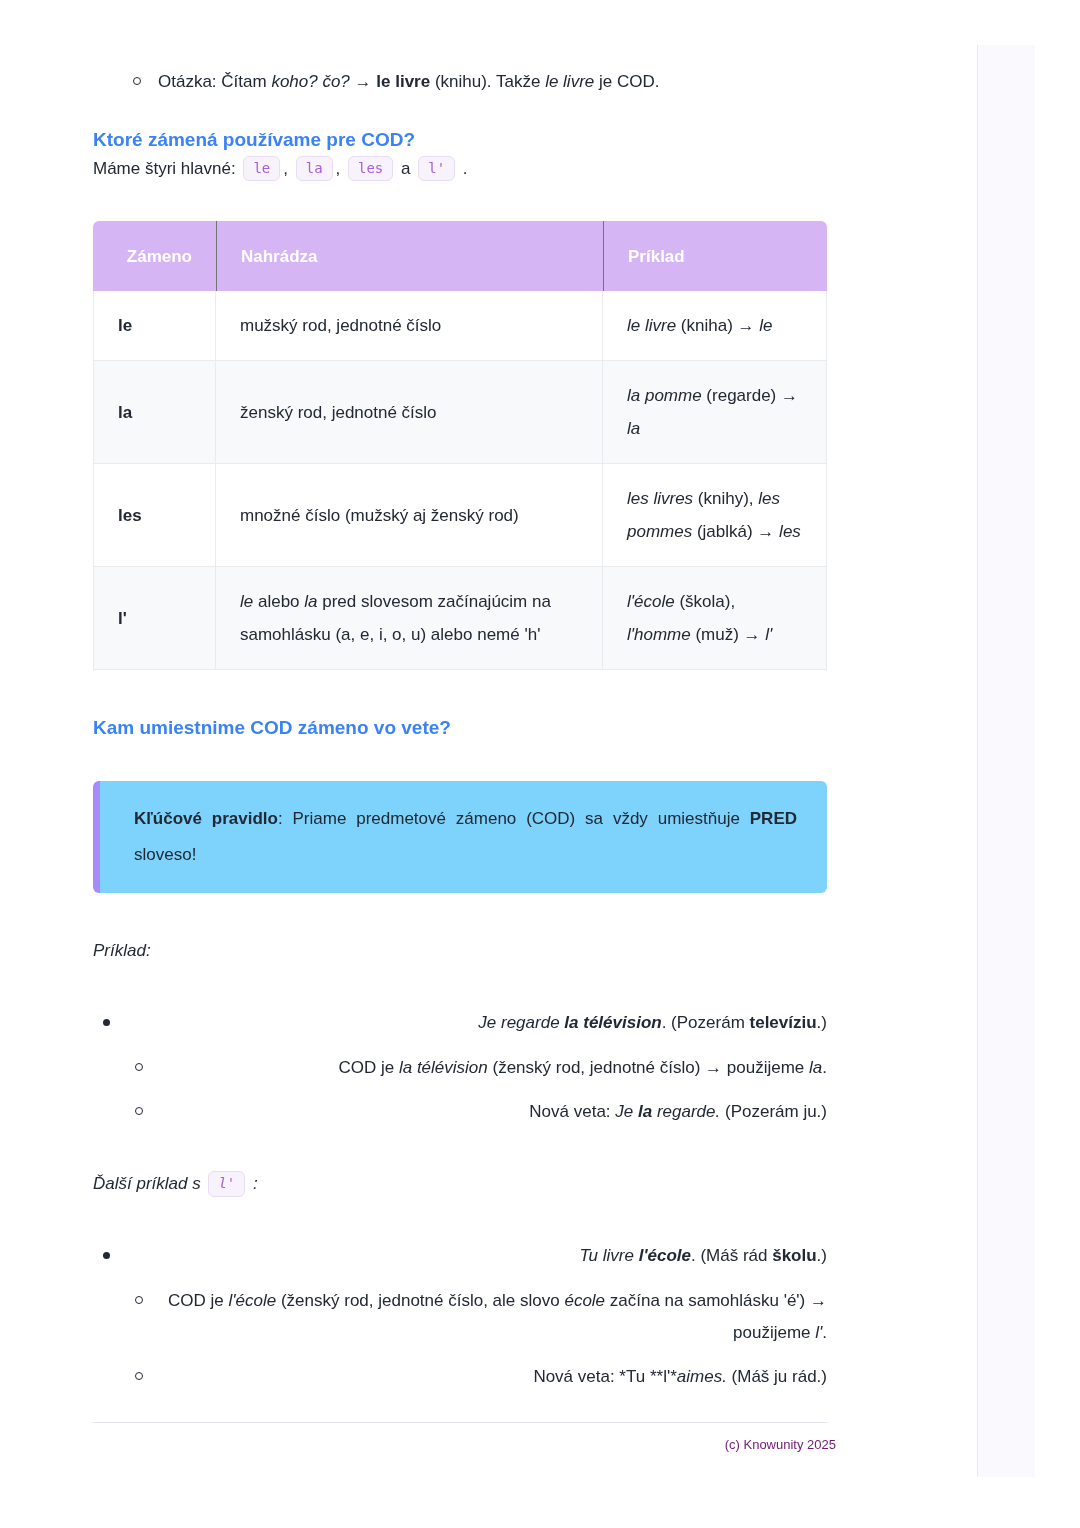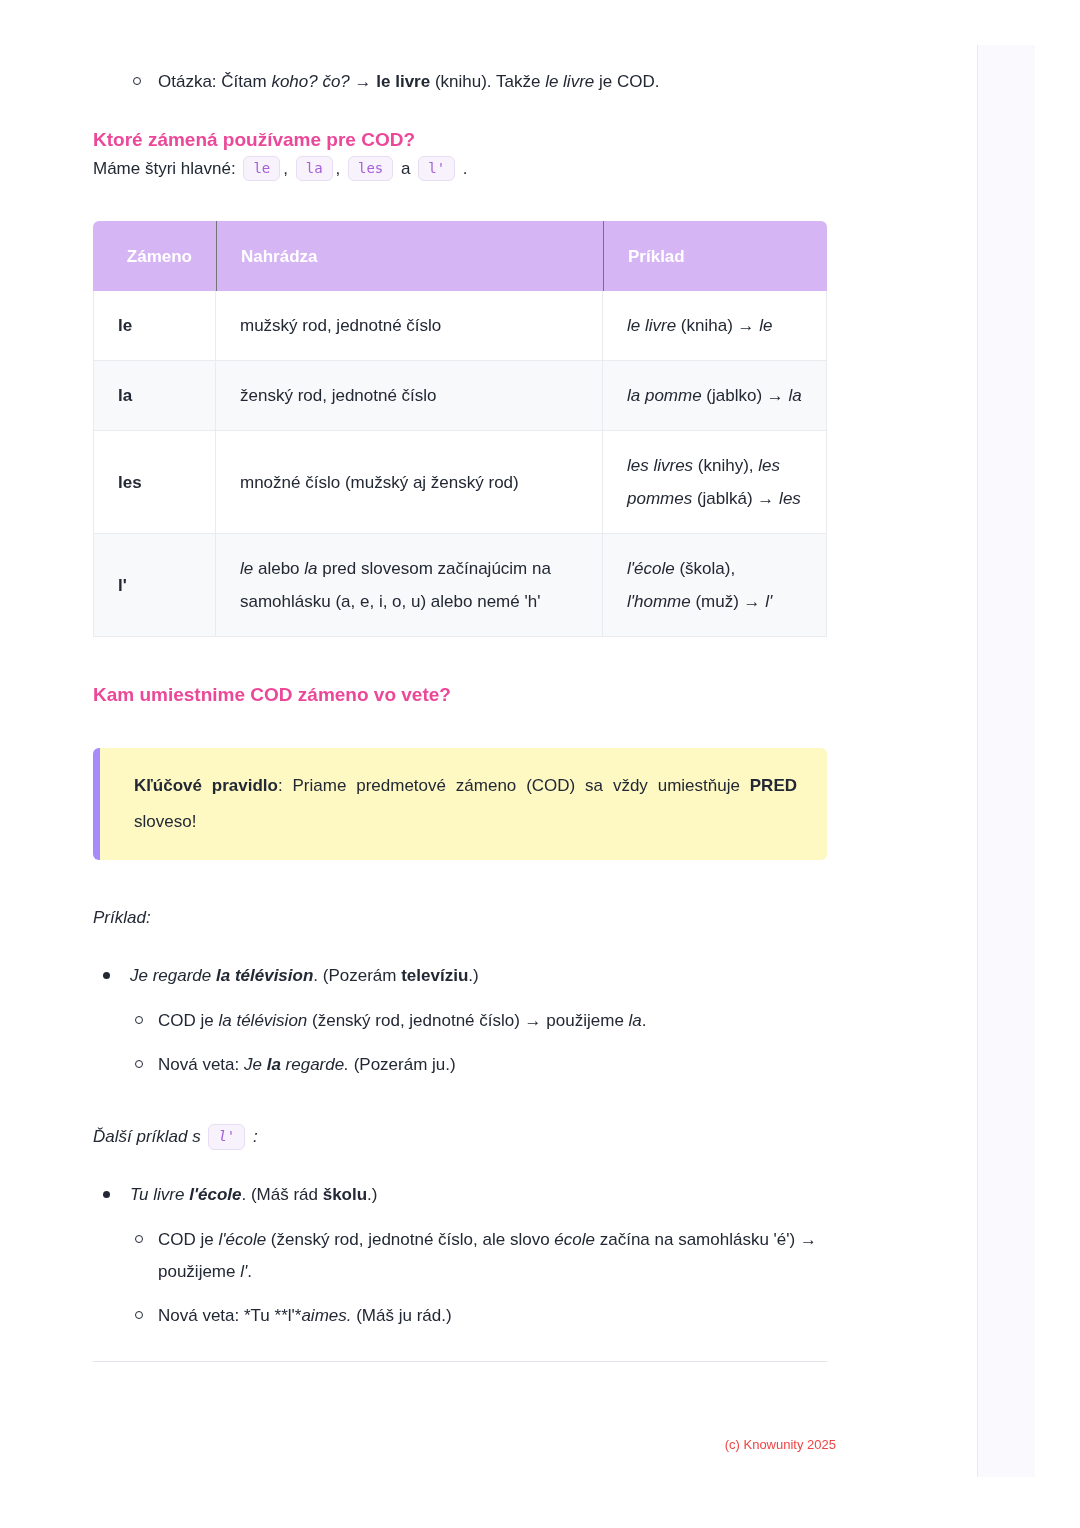--- a/index.html
+++ b/index.html
@@ -18,21 +18,21 @@
   }
   .content{
     position:relative;
     padding:54px 0 0 93px;
     width:734px;
     font-size:17px;
     line-height:1.9;
   }
   h3{
     font-size:19px;line-height:1.3;
-    color:#ec4899;font-weight:700;
+    color:#3b82f6;font-weight:700;
     margin:30px 0 0 0;
   }
   h3.second{margin-top:46px;}
   p{margin:0;}
   .lead{margin-top:26px;}
   .runs{margin:0;}
   .run-i{font-style:italic;}
   .run-b{font-weight:700;}
   .run-bi{font-weight:700;font-style:italic;}
   .run-c{
@@ -69,30 +69,30 @@
     border-bottom:1px solid #e9ebef;
     border-right:1px solid #e9ebef;
     background:#ffffff;
   }
   tbody td:first-child{border-left:1px solid #e9ebef;}
   tbody tr:nth-child(even) td{background:#f8f9fb;}
   .cell-zameno{font-weight:700;}
   
   .callout{
     margin-top:40px;
-    background:#fef9c3;
+    background:#7dd3fc;
     border-left:7px solid #a78bfa;
     border-radius:6px;
     padding:20px 30px 20px 34px;
   }
   .callout p{line-height:36px;text-align:justify;}
   .italic-label{font-style:italic;margin-top:42px;}
   .italic-label.second{margin-top:40px;}
   
-  .mainlist{margin-top:26px;}
+  .mainlist{margin-top:40px;text-align:right;}
   .mainitem{position:relative;padding-left:37px;}
   .dbullet{
     position:absolute;left:10px;top:12px;
     width:7px;height:7px;border-radius:50%;
     background:#222834;
   }
   .sublist{margin-top:12px;}
   .subitem{position:relative;padding-left:28px;}
   .subitem + .subitem{margin-top:12px;}
   .obullet{
@@ -103,21 +103,21 @@
   }
   
   .intro .subitem{padding-left:65px;}
   .intro .obullet{left:40px;}
   hr.divider{
     border:none;border-top:1px solid #e2e4e9;
     margin:28px 0 0 0;width:734px;
   }
   .footer{
     position:absolute;top:1437px;right:70px;
-    font-size:13px;color:#ef4444;
+    font-size:13px;color:#701a75;
   }
 </style>
 </head>
 <body>
 
 <div class="page">
   <div class="side-strip"></div>
 
   <main class="content">
 
@@ -147,21 +147,21 @@
       </thead>
       <tbody>
         <tr>
           <td class="cell-zameno">le</td>
           <td class="runs"><span>mužský rod, jednotné číslo</span></td>
           <td class="runs"><span class="run-i">le livre</span><span> (kniha) → </span><span class="run-i">le</span></td>
         </tr>
         <tr>
           <td class="cell-zameno">la</td>
           <td class="runs"><span>ženský rod, jednotné číslo</span></td>
-          <td class="runs"><span class="run-i">la pomme</span><span> (jablko) → </span><span class="run-i">la</span></td>
+          <td class="runs"><span class="run-i">la pomme</span><span> (regarde) → </span><span class="run-i">la</span></td>
         </tr>
         <tr>
           <td class="cell-zameno">les</td>
           <td class="runs"><span>množné číslo (mužský aj ženský rod)</span></td>
           <td class="runs"><span class="run-i">les livres</span><span> (knihy), </span><span class="run-i">les pommes</span><span> (jablká) → </span><span class="run-i">les</span></td>
         </tr>
         <tr>
           <td class="cell-zameno">l'</td>
           <td class="runs"><span class="run-i">le</span><span> alebo </span><span class="run-i">la</span><span> pred slovesom začínajúcim na samohlásku (a, e, i, o, u) alebo nemé 'h'</span></td>
           <td class="runs"><span class="run-i">l'école</span><span> (škola), </span><span class="run-i">l'homme</span><span> (muž) → </span><span class="run-i">l'</span></td>

